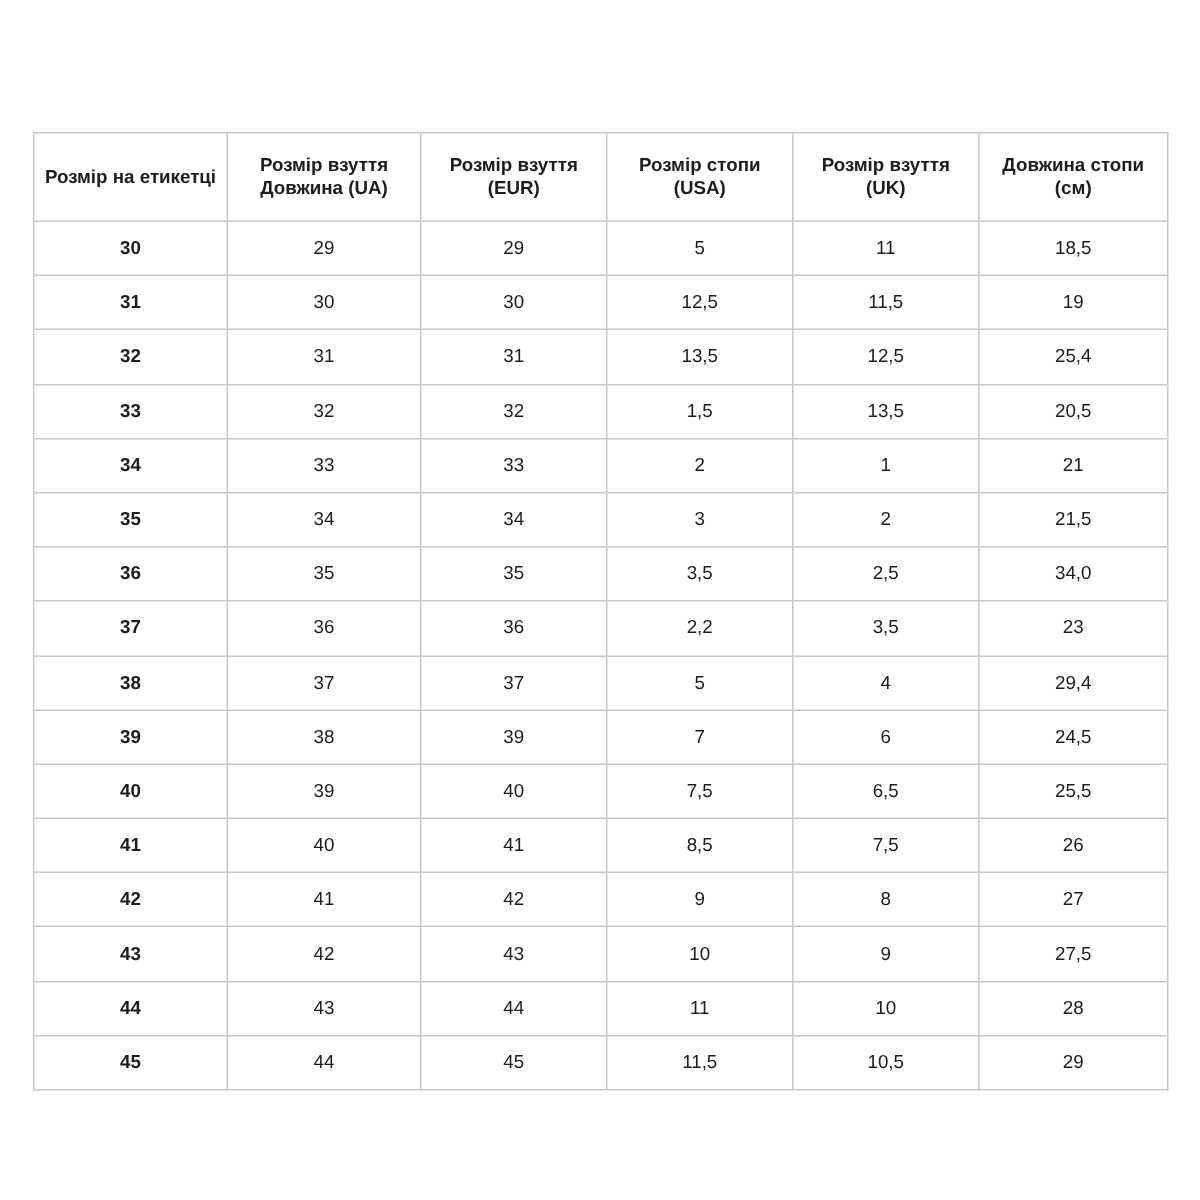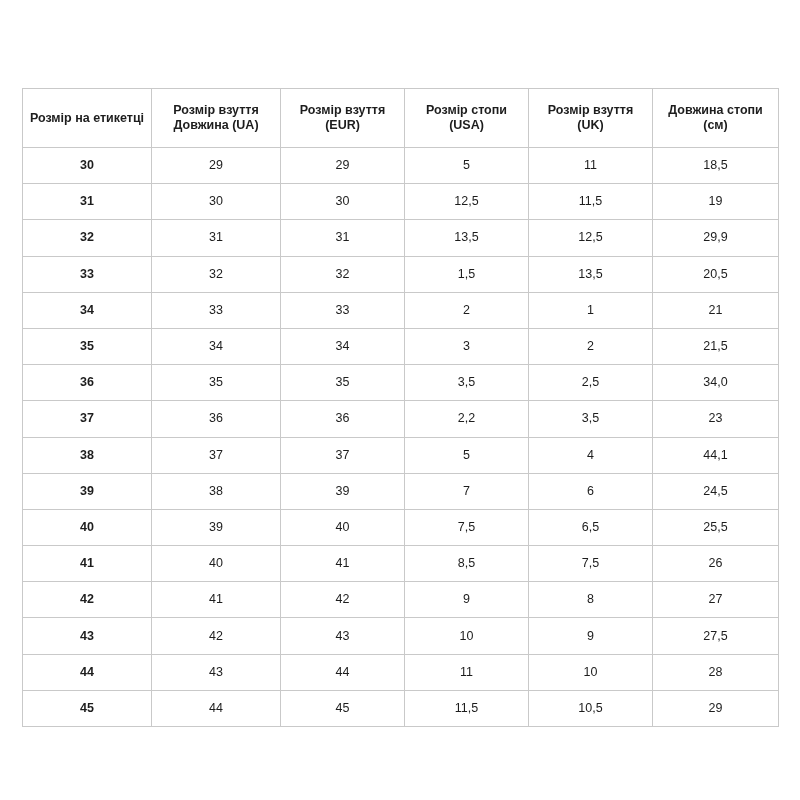--- a/index.html
+++ b/index.html
@@ -101,21 +101,21 @@
           <td>12,5</td>
           <td>11,5</td>
           <td>19</td>
         </tr>
         <tr>
           <td class="label-col">32</td>
           <td>31</td>
           <td>31</td>
           <td>13,5</td>
           <td>12,5</td>
-          <td>29,9</td>
+          <td>25,4</td>
         </tr>
         <tr>
           <td class="label-col">33</td>
           <td>32</td>
           <td>32</td>
           <td>1,5</td>
           <td>13,5</td>
           <td>20,5</td>
         </tr>
         <tr>
@@ -149,21 +149,21 @@
           <td>2,2</td>
           <td>3,5</td>
           <td>23</td>
         </tr>
         <tr>
           <td class="label-col">38</td>
           <td>37</td>
           <td>37</td>
           <td>5</td>
           <td>4</td>
-          <td>44,1</td>
+          <td>29,4</td>
         </tr>
         <tr>
           <td class="label-col">39</td>
           <td>38</td>
           <td>39</td>
           <td>7</td>
           <td>6</td>
           <td>24,5</td>
         </tr>
         <tr>

